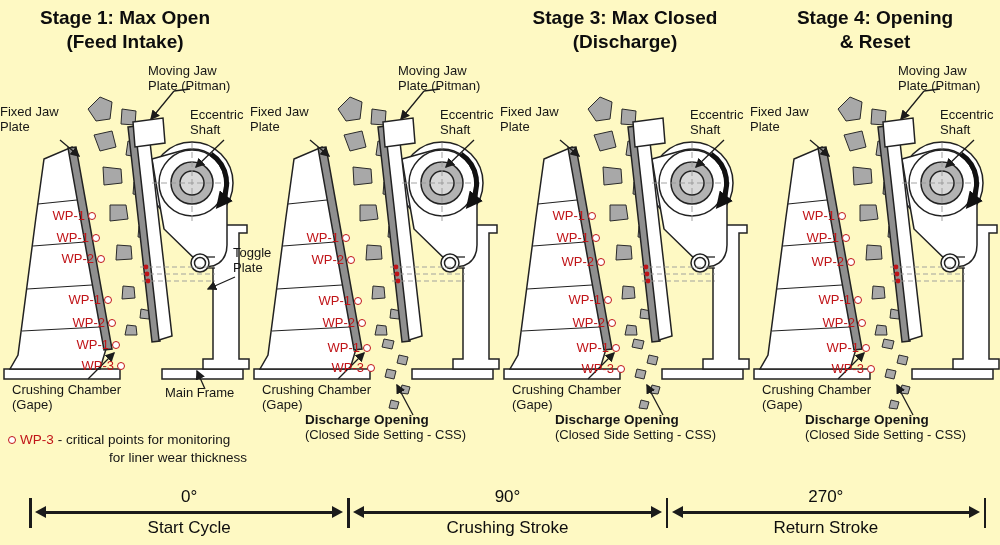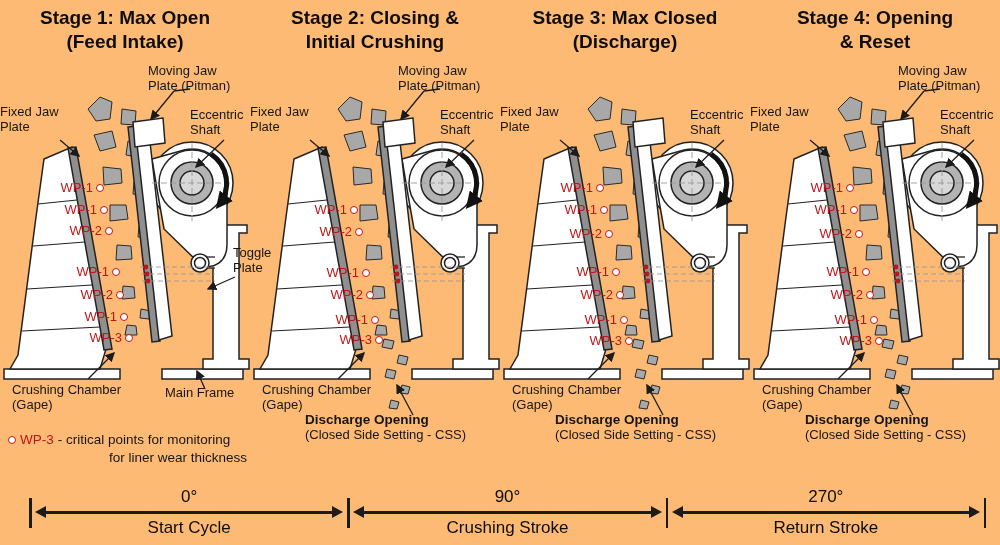--- a/index.html
+++ b/index.html
@@ -1,33 +1,33 @@
 <!DOCTYPE html>
 <html><head>
 <meta charset="utf-8">
 <style>
   html,body{margin:0;padding:0;background:#fff;}
-  #canvas{position:relative;width:1000px;height:545px;background:#fdba74;overflow:hidden;
+  #canvas{position:relative;width:1000px;height:545px;background:#fef9c3;overflow:hidden;
           font-family:"Liberation Sans",sans-serif;color:#111;}
   .panel{position:absolute;top:0;width:250px;height:482px;}
   .panel-title{margin:0;padding-top:6px;font-size:19px;line-height:1.25;font-weight:bold;
                text-align:center;color:#0d0d0d;}
   .mach{position:absolute;left:0;top:97px;width:250px;height:335px;overflow:visible;}
   .lbl{position:absolute;font-size:13px;line-height:1.12;color:#161616;}
   .lbl.center{text-align:left;}
   .lbl-moving{left:148px;top:64px;width:116px;}
   .lbl-fixed{left:0;top:105px;width:80px;}
   .lbl-ecc{left:190px;top:108px;width:80px;}
   .lbl-toggle{left:233px;top:246px;width:56px;text-align:left;z-index:3;}
   .lbl-mainframe{left:165px;top:386px;width:86px;}
   .lbl-chamber{left:12px;top:383px;width:122px;}
   .lbl-discharge{left:55px;top:412px;width:215px;z-index:3;}
   .lbl-discharge .b{font-weight:bold;font-size:13.5px;margin-top:40px;}
-  .wp{position:absolute;left:12px;display:flex;justify-content:flex-end;align-items:center;
-      gap:3px;font-size:13px;line-height:16px;height:16px;color:var(--red);white-space:nowrap;}
+  .wp{position:absolute;left:4px;display:flex;justify-content:flex-end;align-items:center;
+      gap:3px;font-size:13px;line-height:16px;height:16px;color:var(--red);white-space:nowrap;margin-top:28px;}
   .ring{display:inline-block;width:6px;height:6px;border:1.8px solid var(--red);
         border-radius:50%;background:#fff;flex:0 0 auto;}
   #legend{position:absolute;left:8px;top:431px;width:270px;font-size:13.5px;line-height:1.35;color:#161616;}
   #legend .l1{display:flex;align-items:center;gap:4px;}
   #legend .red{color:var(--red);}
   #legend .l2{margin-left:101px;}
   #timeline{position:absolute;left:30px;top:487px;width:955px;height:54px;display:flex;}
   .seg{position:relative;flex:1 1 0;display:flex;flex-direction:column;align-items:stretch;}
   .seg::before{content:"";position:absolute;left:-1px;top:11px;width:2.5px;height:30px;background:#1b1b1b;}
   #timeline::after{content:"";position:absolute;right:-1px;top:11px;width:2.5px;height:30px;background:#1b1b1b;}
@@ -206,24 +206,20 @@
         <span>WP-1</span>
         <span class="ring"></span>
       </div>
     <div class="wp" style="top:330px;width:121px">
         <span>WP-3</span>
         <span class="ring"></span>
       </div>
   </section>
 
   <section class="panel" style="left:250px">
-    <h2 class="panel-title">
-      <span>Stage 2:  Closing &amp;</span><br>
-      <span>Initial Crushing</span>
-    </h2>
     <svg class="mach" viewBox="0 0 250 335">
       <use href="#machine"></use>
         <use href="#ldr-moving"></use>
         <use href="#discharge-extra"></use>
     </svg>
     <div class="lbl lbl-moving center">
       <span>Moving Jaw</span><br>
       <span>Plate (Pitman)</span></div>
     <div class="lbl lbl-fixed center">
       <span>Fixed Jaw</span><br>

